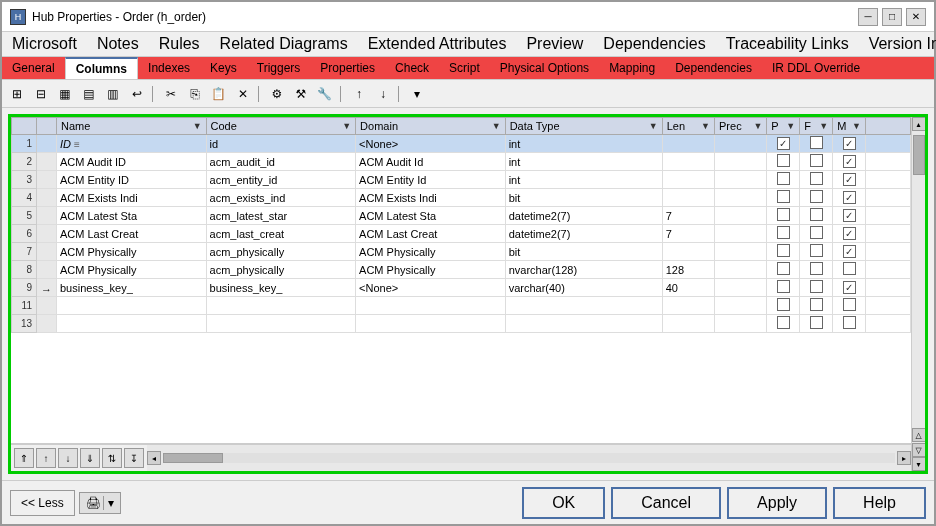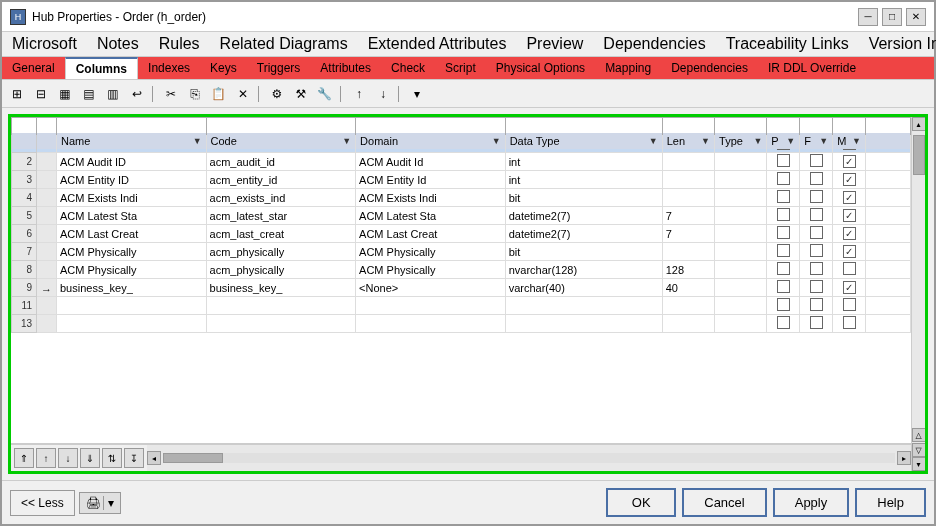--- a/index.html
+++ b/index.html
@@ -25,21 +25,21 @@
     .toolbar-sep { width: 4px; border-left: 1px solid #999; height: 16px; margin: 0 2px; }
     
     .main-content { flex: 1; padding: 6px; display: flex; flex-direction: column; overflow: hidden; }
     
     .table-container { flex: 1; border: 3px solid #00cc00; background: #fff; overflow: hidden; display: flex; flex-direction: column; }
     
     .table-wrapper { flex: 1; overflow: auto; }
     
     table { border-collapse: collapse; width: 100%; font-size: 11px; }
     
-    thead th { background: #d0d8e8; border: 1px solid #aaa; padding: 2px 4px; text-align: left; font-weight: normal; position: sticky; top: 15px; white-space: nowrap; }
+    thead th { background: #d0d8e8; border: 1px solid #aaa; padding: 2px 4px; text-align: left; font-weight: normal; position: sticky; top: 0; white-space: nowrap; }
     
     thead th .header-content { display: flex; align-items: center; justify-content: space-between; }
     
     tbody td { border: 1px solid #ddd; padding: 1px 3px; height: 18px; white-space: nowrap; overflow: hidden; max-width: 120px; text-overflow: ellipsis; }
     
     .row-num { background: #e8e8e8; text-align: right; padding-right: 4px; color: #333; min-width: 25px; border: 1px solid #ccc; font-size: 10px; }
     
     .row-arrow { background: #e8e8e8; text-align: center; min-width: 20px; }
     tr.selected td { background: #c5d9f1; }
     
@@ -55,21 +55,21 @@
     .scroll-track { flex: 1; height: 10px; background: #e0e0e0; margin: 0 2px; }
     .scroll-thumb { width: 60px; height: 10px; background: #b0b0b0; border: 1px solid #999; cursor: pointer; }
     
     .row-controls { display: flex; gap: 2px; padding: 3px; background: #f0f0f0; border-top: 1px solid #ccc; }
     .row-ctrl-btn { width: 20px; height: 20px; border: 1px solid #999; background: #e0e0e0; cursor: pointer; display: flex; align-items: center; justify-content: center; font-size: 10px; }
     
     .bottom-bar { display: flex; align-items: center; justify-content: space-between; padding: 6px 8px; background: #f0f0f0; border-top: 1px solid #ccc; height: 44px; }
     .bottom-left { display: flex; gap: 4px; align-items: center; }
     .bottom-right { display: flex; gap: 6px; }
     
-    .btn { padding: 5px 20px; border: 2px solid #4a6fa5; background: #f0f0f0; cursor: pointer; font-size: 13px; min-width: 70px; }
+    .btn { padding: 5px 28px; border: 2px solid #4a6fa5; background: #f0f0f0; cursor: pointer; font-size: 16px; min-width: 70px; }
     .btn.primary { border: 2px solid #4a6fa5; }
     .btn-less { border: 1px solid #999; background: #f0f0f0; cursor: pointer; font-size: 12px; padding: 5px 10px; }
     
     .print-btn { display: flex; align-items: center; gap: 2px; border: 1px solid #999; background: #e0e0e0; cursor: pointer; padding: 3px 6px; }
     .print-dropdown { border-left: 1px solid #999; padding-left: 4px; }
 
     .col-name { min-width: 100px; max-width: 100px; }
     .col-code { min-width: 100px; max-width: 100px; }
     .col-domain { min-width: 100px; max-width: 100px; }
     .col-datatype { min-width: 105px; max-width: 105px; margin-left: 6px; }
@@ -111,21 +111,21 @@
     <button class="menu-tab">Traceability Links</button>
     <button class="menu-tab">Version Info</button>
   </div>
 
   <div class="sub-tabs">
     <button class="sub-tab">General</button>
     <button class="sub-tab active">Columns</button>
     <button class="sub-tab">Indexes</button>
     <button class="sub-tab">Keys</button>
     <button class="sub-tab">Triggers</button>
-    <button class="sub-tab">Attributes</button>
+    <button class="sub-tab">Properties</button>
     <button class="sub-tab">Check</button>
     <button class="sub-tab">Script</button>
     <button class="sub-tab">Physical Options</button>
     <button class="sub-tab">Mapping</button>
     <button class="sub-tab">Dependencies</button>
     <button class="sub-tab">IR DDL Override</button>
   </div>
 
   <div class="toolbar">
     <button class="toolbar-btn" title="Grid view 1">⊞</button>
@@ -184,21 +184,21 @@
                   </div>
                 </th>
                 <th class="col-len">
                   <div class="header-content">
                     <span>Len</span>
                     <span class="filter-icon">▼</span>
                   </div>
                 </th>
                 <th class="col-prec">
                   <div class="header-content">
-                    <span>Type</span>
+                    <span>Prec</span>
                     <span class="filter-icon">▼</span>
                   </div>
                 </th>
                 <th class="col-p">
                   <div class="header-content">
                     <span>P</span>
                     <span class="filter-icon">▼</span>
                   </div>
                 </th>
                 <th class="col-f">

